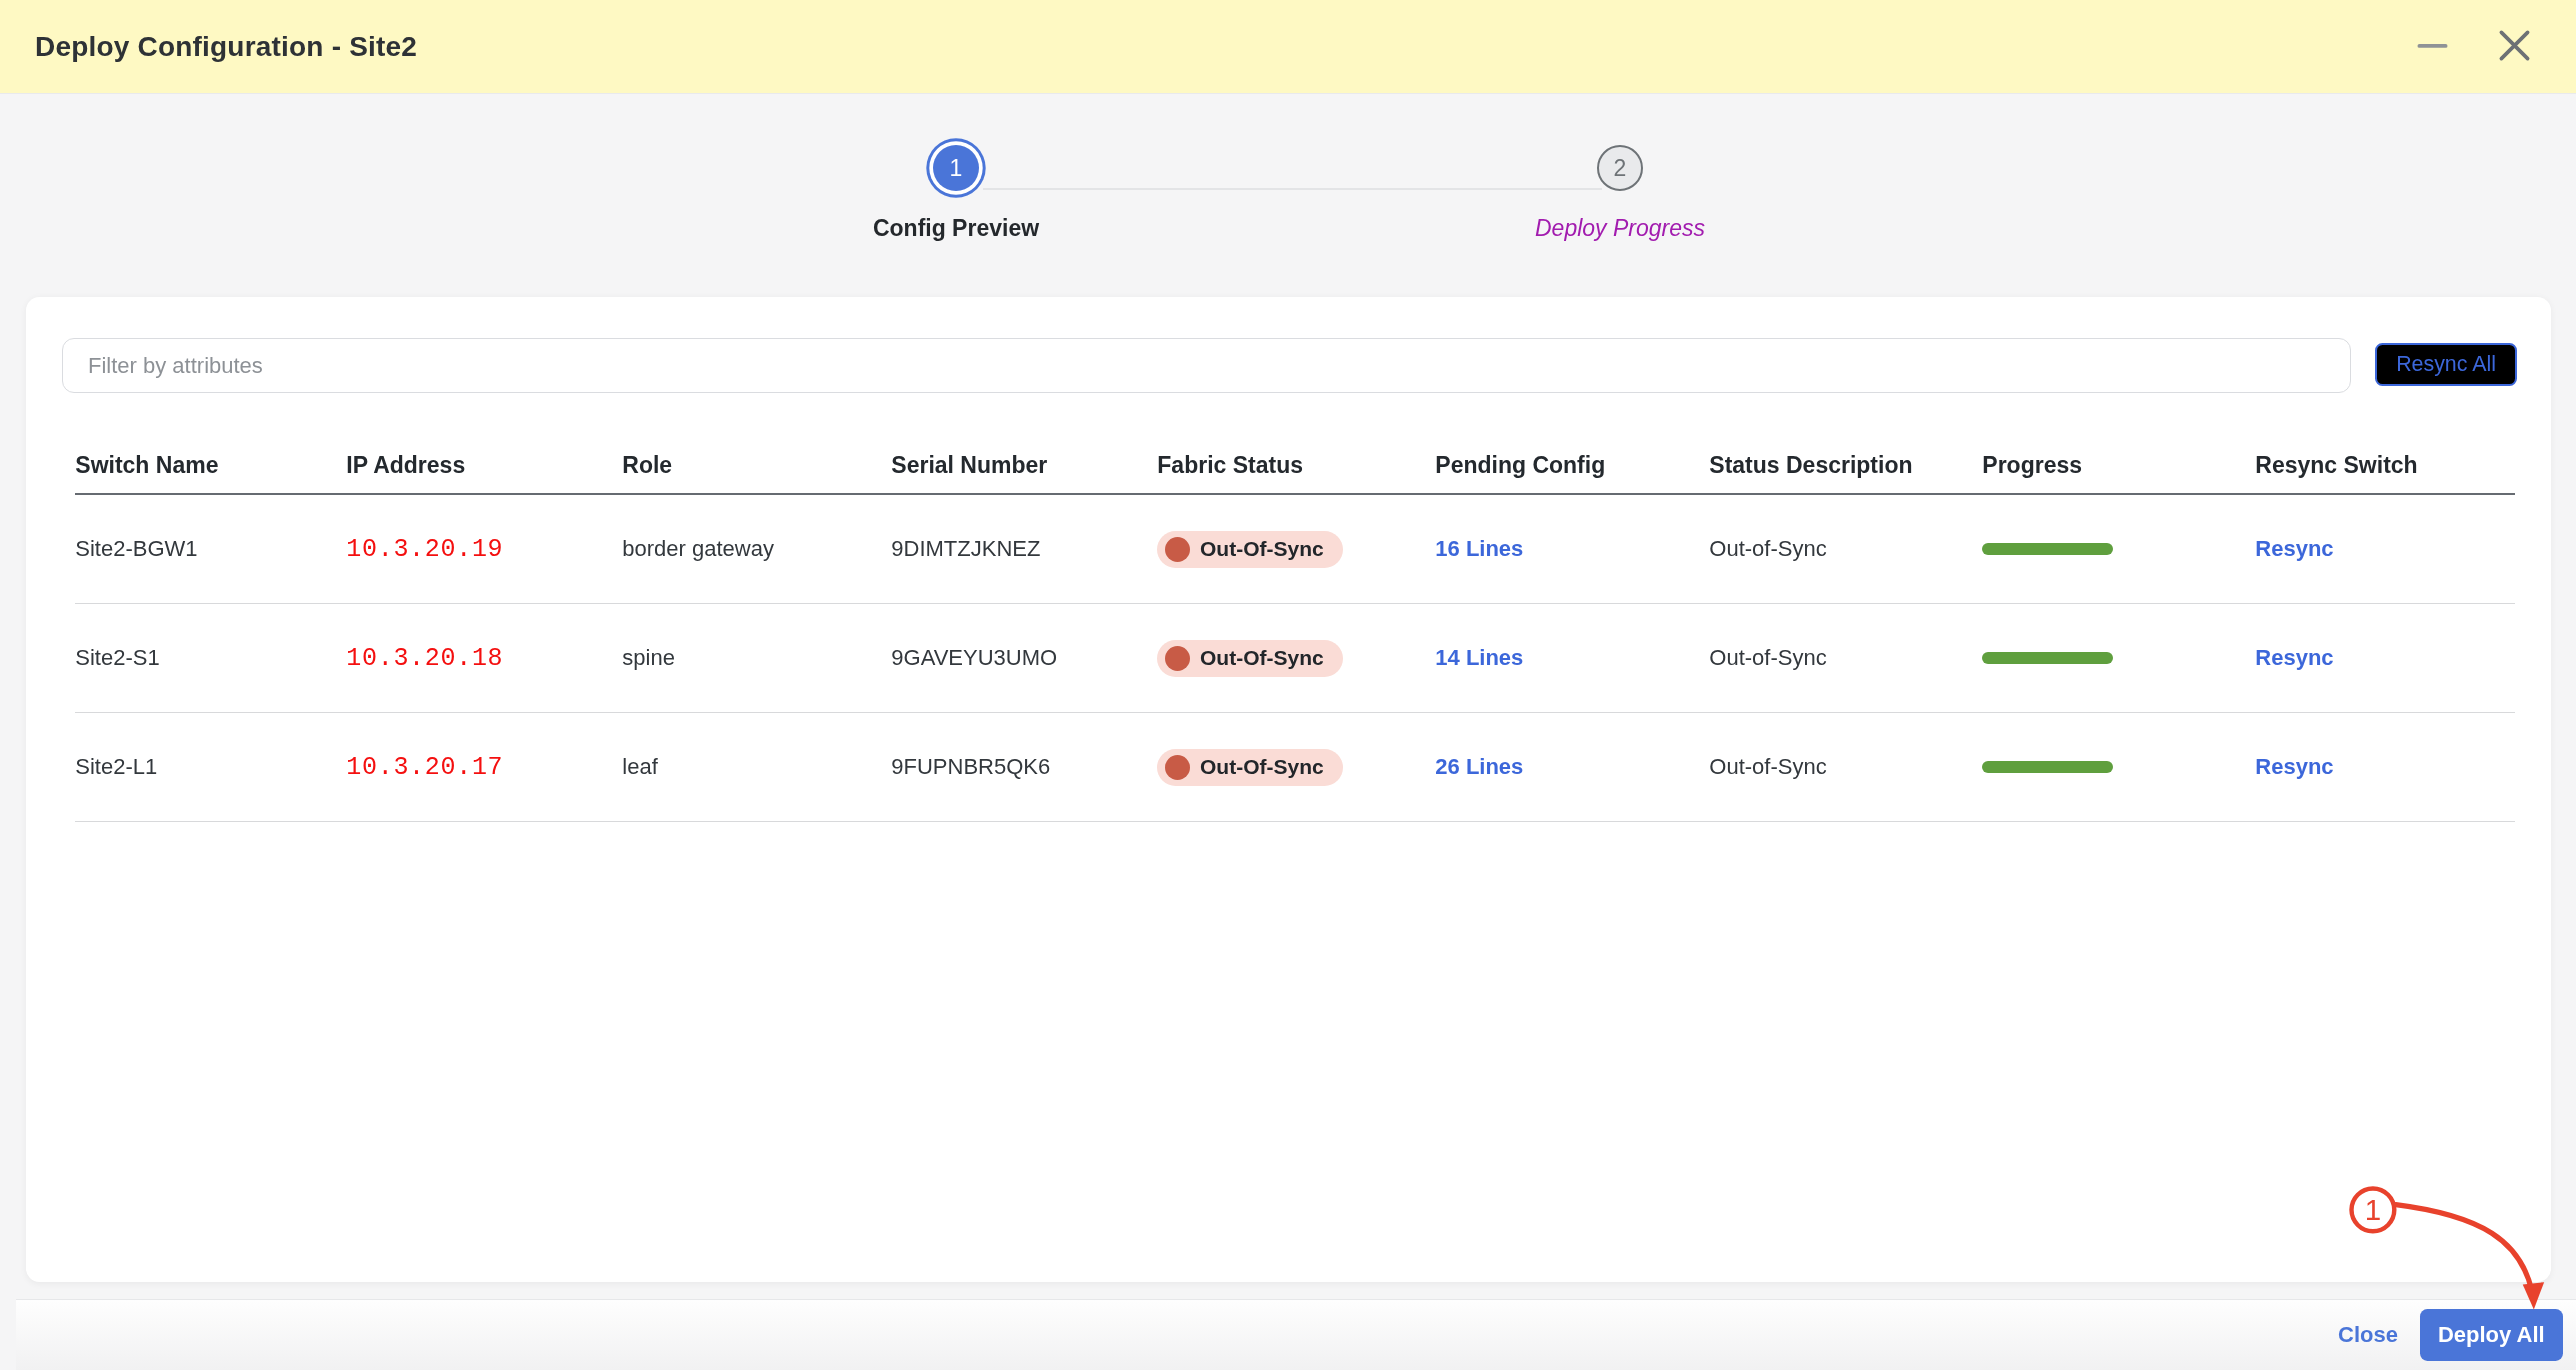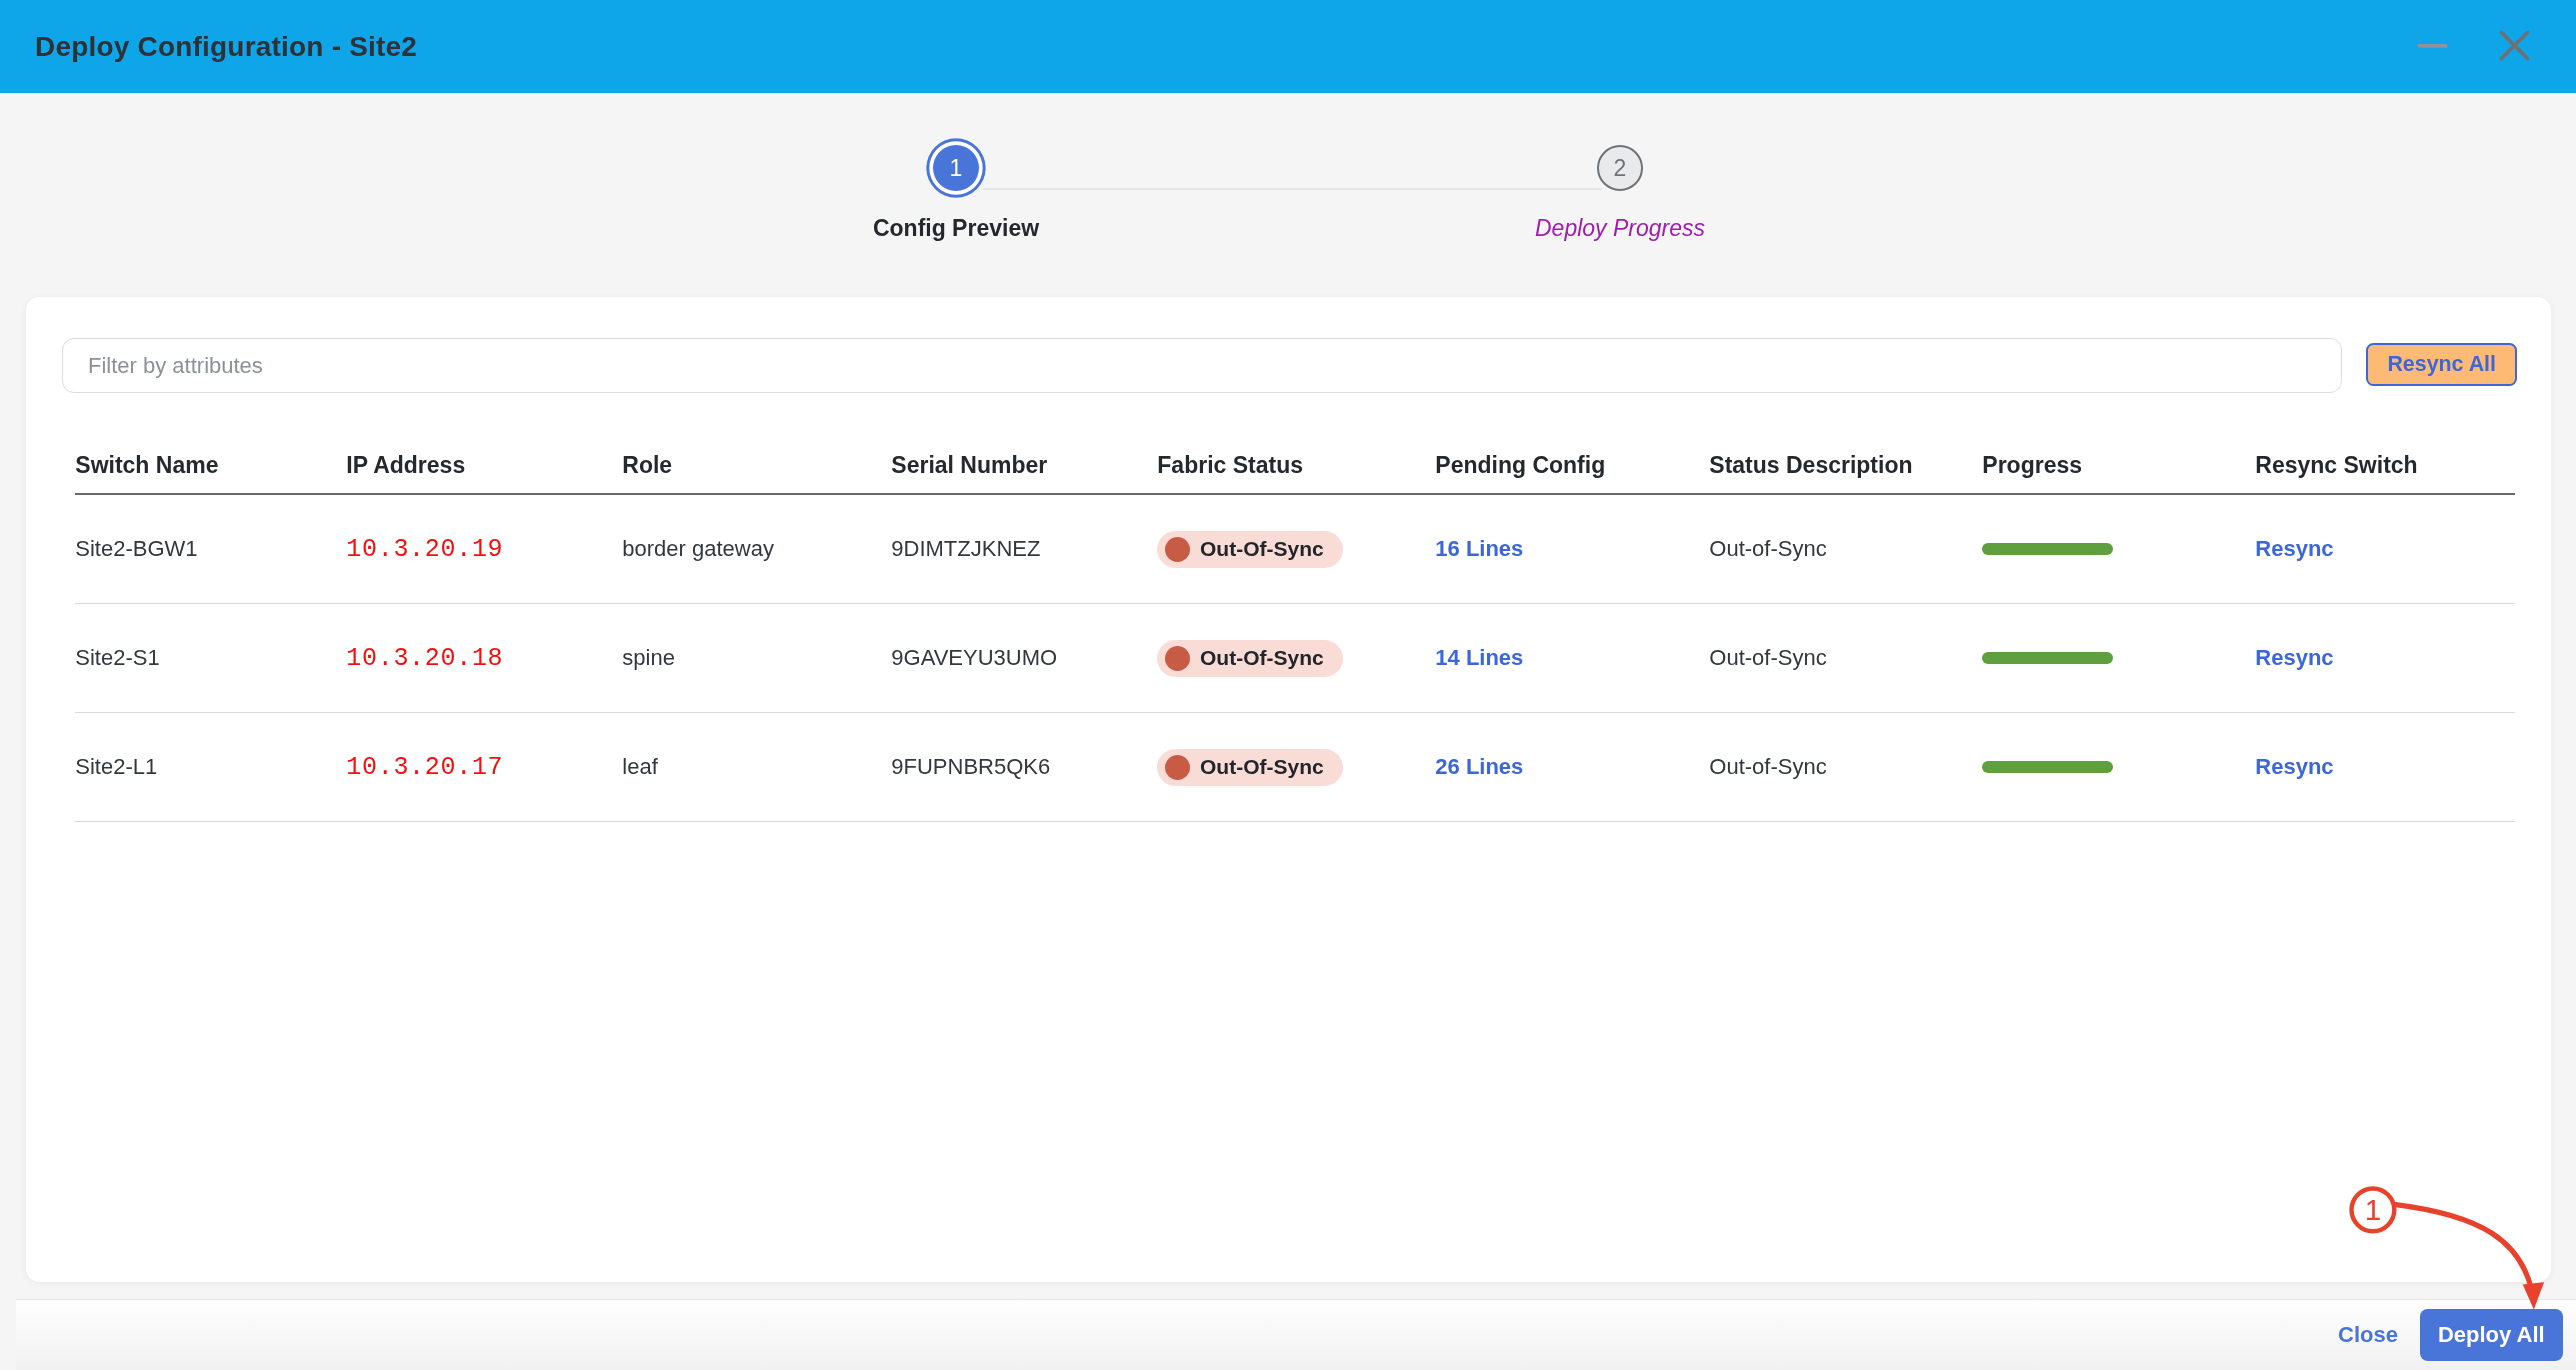--- a/index.html
+++ b/index.html
@@ -8,21 +8,21 @@
     position:relative;
     background:var(--page-bg,#f5f5f6);
     font-family:"Liberation Sans", sans-serif;
     color:#33383d;
     overflow:hidden;
   }
 
   
   .titlebar {
     position:absolute; top:0; left:0; right:0; height:94px;
-    background:#0ea5e9; border-bottom:1.5px solid #e9eaec;
+    background:#fef9c3; border-bottom:1.5px solid #e9eaec;
     display:flex; align-items:center; justify-content:space-between;
     padding:0 35px;
     gap:8px;
   }
   .titlebar h1 { font-size:28px; font-weight:bold; color:#2e3236; letter-spacing:0.2px; }
   .win-controls { display:flex; align-items:center; gap:41px; padding-right:6px; }
   .win-btn { width:41px; height:41px; display:flex; align-items:center; justify-content:center; cursor:pointer; }
 
   
   .stepper { position:absolute; top:145px; left:0; width:100%; height:103px; }
@@ -57,22 +57,22 @@
   .toolbar { position:absolute; left:36px; right:34px; top:41px; height:52px; display:flex; gap:24px; }
   .filter-input {
     flex:1; height:55px; border:1.5px solid #dadce0; border-radius:12px;
     font-family:"Liberation Sans",sans-serif; font-size:22px; color:#3a3f44;
     padding:0 25px; outline:none; background:#fff;
   }
   .filter-input::placeholder { color:#8d9196; }
   .resync-all-btn {
     align-self:center; height:43px; padding:0 19px;
     border:2.2px solid var(--link-blue,#2e5ecf); border-radius:7.4px;
-    background:#fdba74; color:var(--link-blue,#2e5ecf);
-    font-family:"Liberation Sans",sans-serif; font-size:21.4px; font-weight:bold;
+    background:#000000; color:var(--link-blue,#2e5ecf);
+    font-family:"Liberation Sans",sans-serif; font-size:21.4px; font-weight:normal;
     cursor:pointer; white-space:nowrap;
   }
 
   
   .table { position:absolute; left:36px; top:140px; width:2453px; padding-left:13.3px; }
   .trow {
     display:grid;
     grid-template-columns:271px 276px 269px 266px 278px 274px 273px 273px auto;
     align-items:center;
   }

